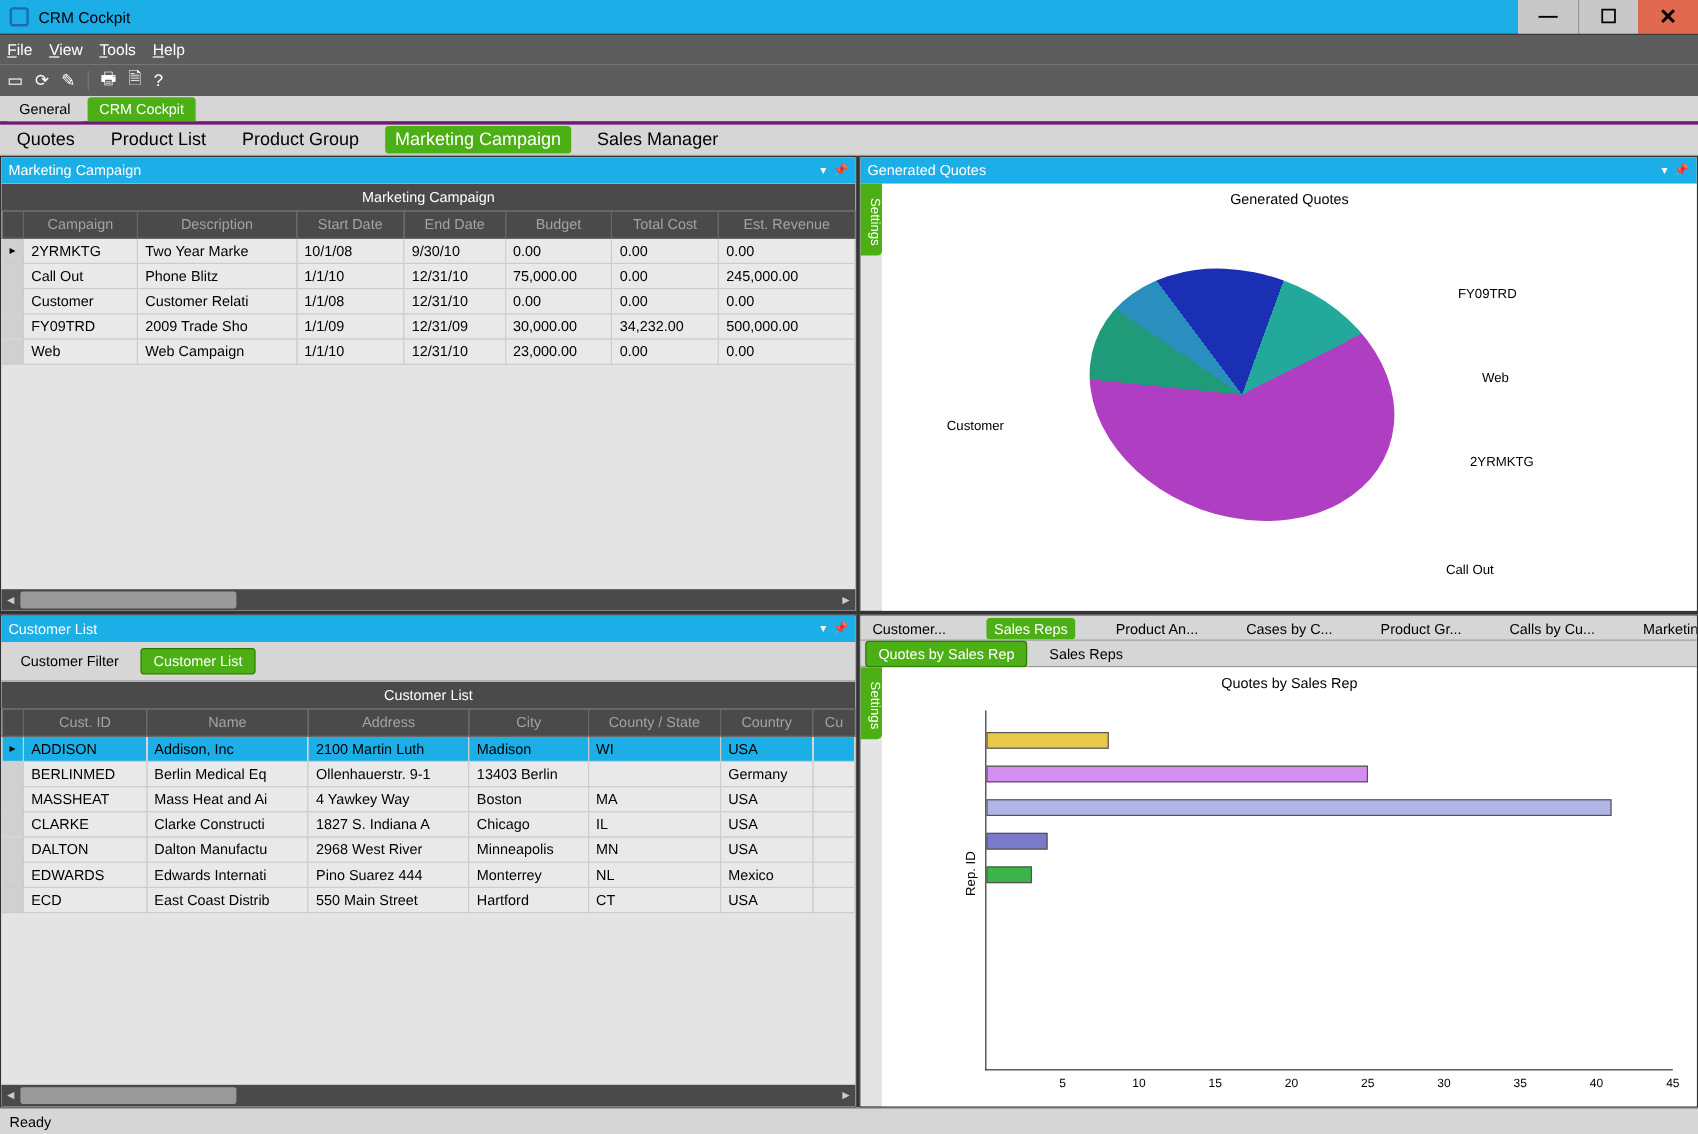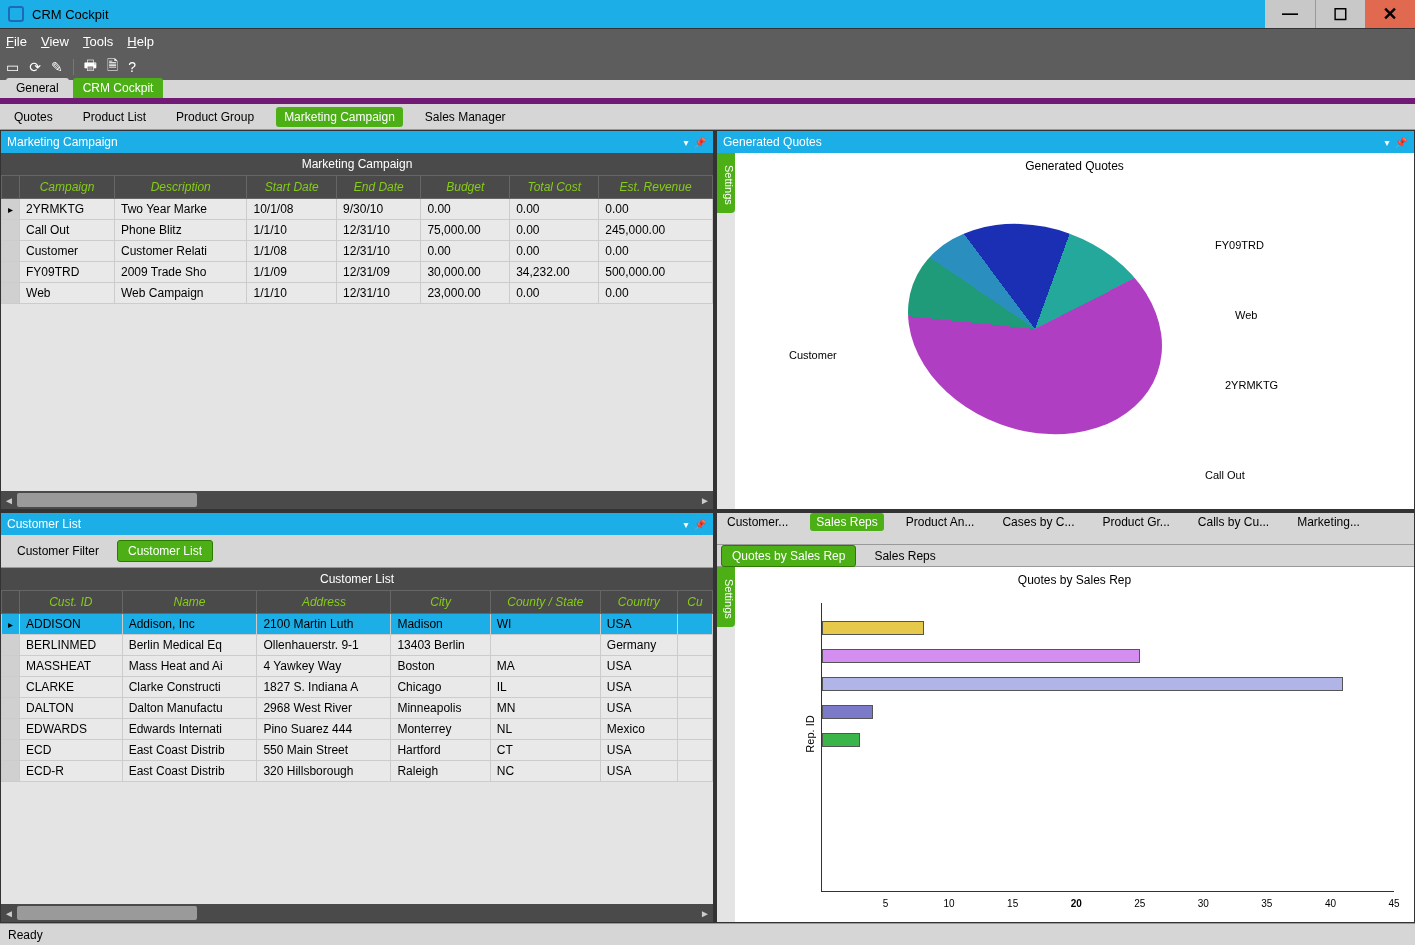--- a/index.html
+++ b/index.html
@@ -15,40 +15,40 @@
 .win-btn.close{background:#e06950;color:#000;font-size:18px;}
 
 .menubar{height:26px;background:#5d5d5d;display:flex;align-items:center;padding:0 6px;gap:14px;border-top:1px solid #333;}
 .menubar .menu-item{color:#fff;font-size:13px;text-decoration:underline;text-decoration-color:transparent;}
 .menubar .menu-item::first-letter{text-decoration:underline;}
 
 .toolbar{height:26px;background:#5d5d5d;display:flex;align-items:center;padding:0 6px;gap:10px;}
 .tool-icon{color:#fff;font-size:14px;cursor:pointer;}
 .toolbar .sep{width:1px;height:16px;background:#777;}
 
-.main-tabs{height:24px;background:#d6d6d6;display:flex;align-items:flex-end;padding:0 6px;gap:4px;border-bottom:6px solid #701a75;}
+.main-tabs{height:24px;background:#d6d6d6;display:flex;align-items:flex-end;padding:0 6px;gap:4px;border-bottom:3px solid #701a75;}
 .main-tab{padding:3px 10px;background:#d6d6d6;font-size:12px;border-top-left-radius:3px;border-top-right-radius:3px;cursor:pointer;}
 .main-tab.active{background:#4caf16;color:#fff;}
 
 .sub-tabs{height:26px;background:#d6d6d6;display:flex;align-items:center;padding:0 6px;gap:14px;border-bottom:1px solid #999;}
-.sub-tab{padding:3px 8px;font-size:12px;cursor:pointer;border-radius:3px;}
+.sub-tab{padding:3px 8px;font-size:15px;cursor:pointer;border-radius:3px;}
 .sub-tab.active{background:#4caf16;color:#fff;}
 
 .workspace{display:grid;grid-template-columns:714px 1fr;grid-template-rows:380px 1fr;gap:2px;height:calc(945px - 28px - 26px - 26px - 24px - 26px - 22px);background:#333;}
 .panel{display:flex;flex-direction:column;background:#e4e4e4;overflow:hidden;border:1px solid #333;}
 
 .panel-hdr{height:22px;background:#1baee7;color:#fff;display:flex;align-items:center;padding:0 6px;font-size:12px;}
 .panel-hdr .spacer{flex:1;}
 .panel-hdr .hdr-icon{font-size:10px;margin-left:6px;cursor:pointer;color:#fff;}
 
 .grid-title{height:22px;background:#4a4a4a;color:#fff;display:flex;align-items:center;justify-content:center;font-size:12px;}
 
 .grid-wrap{flex:1;display:flex;flex-direction:column;overflow:hidden;background:#e4e4e4;}
 table.grid{border-collapse:collapse;width:100%;}
-table.grid th{background:#4a4a4a;color:#84cc16;font-weight:normal;font-size:12px;padding:4px 6px;border:1px solid #666;text-align:center;font-style:italic;}
+table.grid th{background:#4a4a4a;color:#a3a3a3;font-weight:normal;font-size:12px;padding:4px 6px;border:1px solid #666;text-align:center;}
 table.grid th.rowhdr{width:16px;background:#4a4a4a;}
 table.grid td{background:#e9e9e9;font-size:12px;padding:3px 6px;border:1px solid #ccc;white-space:nowrap;overflow:hidden;}
 table.grid td.rowhdr{width:16px;background:#d0d0d0;text-align:center;font-size:10px;}
 table.grid tr.sel td{background:#1baee7;color:#000;}
 .num{text-align:left;}
 
 .hscroll{height:18px;background:#4a4a4a;position:relative;}
 .hscroll .thumb{position:absolute;left:16px;top:2px;height:14px;width:180px;background:#9a9a9a;border-radius:2px;}
 .hscroll .arr{position:absolute;top:0;width:16px;height:18px;color:#ccc;display:flex;align-items:center;justify-content:center;font-size:10px;}
 .hscroll .arr.l{left:0;} .hscroll .arr.r{right:0;}
@@ -63,21 +63,21 @@
 
 .pie-wrap{position:relative;width:100%;height:calc(100% - 30px);}
 .pie{position:absolute;left:170px;top:20px;width:260px;height:260px;border-radius:50%;
  background:conic-gradient(#24a89c 0deg 36deg,#b03ec2 36deg 252deg,#1f9b7a 252deg 288deg,#2a8fbf 288deg 310deg,#1b2fb5 310deg 360deg);
  transform:rotate(20deg) scaleY(0.78);}
 .pie-depth{position:absolute;left:170px;top:48px;width:260px;height:260px;border-radius:50%;
  background:conic-gradient(#188579 0deg 36deg,#7b2a88 36deg 252deg,#146b54 252deg 288deg,#1d6a8d 288deg 310deg,#12208a 310deg 360deg);
  transform:rotate(20deg) scaleY(0.78);z-index:-1;}
 .pie-label{position:absolute;font-size:11px;color:#000;}
 
-.br-tabs{height:32px;background:#d6d6d6;display:flex;align-items:flex-start;padding:0 4px;gap:16px;border-bottom:1px solid #999;overflow:hidden;}
+.br-tabs{height:21px;background:#d6d6d6;display:flex;align-items:flex-end;padding:0 4px;gap:28px;border-bottom:1px solid #999;overflow:hidden;}
 .br-tab{font-size:12px;padding:2px 6px;cursor:pointer;white-space:nowrap;border-radius:3px;}
 .br-tab.active{background:#4caf16;color:#fff;}
 .br-subtabs{height:22px;background:#d6d6d6;display:flex;align-items:center;padding:0 4px;gap:8px;border-bottom:1px solid #999;}
 
 .barchart{position:relative;width:100%;height:calc(100% - 26px);}
 .barchart .ylab{position:absolute;left:56px;top:50%;transform:rotate(-90deg) translateX(30px);font-size:11px;}
 .barchart .plot{position:absolute;left:86px;right:20px;top:10px;bottom:30px;border-left:1px solid #333;border-bottom:1px solid #333;}
 .bar{position:absolute;height:14px;left:0;}
 .xtick{position:absolute;bottom:-18px;font-size:10px;transform:translateX(-50%);}
 
@@ -332,30 +332,20 @@
               <tr>
                 <td class="rowhdr"></td>
                 <td>ECD</td>
                 <td>East Coast Distrib</td>
                 <td>550 Main Street</td>
                 <td>Hartford</td>
                 <td>CT</td>
                 <td>USA</td>
                 <td></td>
               </tr>
-              <tr>
-                <td class="rowhdr"></td>
-                <td>ECD-R</td>
-                <td>East Coast Distrib</td>
-                <td>320 Hillsborough</td>
-                <td>Raleigh</td>
-                <td>NC</td>
-                <td>USA</td>
-                <td></td>
-              </tr>
             </tbody>
         </table>
       </div>
       <div class="hscroll">
         <div class="arr l">◄</div>
         <div class="thumb"></div>
         <div class="arr r">►</div>
       </div>
     </div>
   </div>
@@ -382,21 +372,21 @@
           <div class="ylab">Rep. ID</div>
           <div class="plot" id="bar-plot">
               <div class="bar" style="top: 18px; width: 17.7778%; background: rgb(230, 200, 74); border: 1px solid rgb(85, 85, 85);"></div>
               <div class="bar" style="top: 46px; width: 55.5556%; background: rgb(212, 142, 240); border: 1px solid rgb(85, 85, 85);"></div>
               <div class="bar" style="top: 74px; width: 91.1111%; background: rgb(176, 180, 230); border: 1px solid rgb(85, 85, 85);"></div>
               <div class="bar" style="top: 102px; width: 8.88889%; background: rgb(122, 122, 200); border: 1px solid rgb(85, 85, 85);"></div>
               <div class="bar" style="top: 130px; width: 6.66667%; background: rgb(59, 181, 74); border: 1px solid rgb(85, 85, 85);"></div>
               <div class="xtick" style="left: 11.1111%;">5</div>
               <div class="xtick" style="left: 22.2222%;">10</div>
               <div class="xtick" style="left: 33.3333%;">15</div>
-              <div class="xtick" style="left: 44.4444%; font-weight: bold;">20</div>
+              <div class="xtick" style="left: 44.4444%;">20</div>
               <div class="xtick" style="left: 55.5556%;">25</div>
               <div class="xtick" style="left: 66.6667%;">30</div>
               <div class="xtick" style="left: 77.7778%;">35</div>
               <div class="xtick" style="left: 88.8889%;">40</div>
               <div class="xtick" style="left: 100%;">45</div>
             </div>
         </div>
       </div>
     </div>
   </div>

